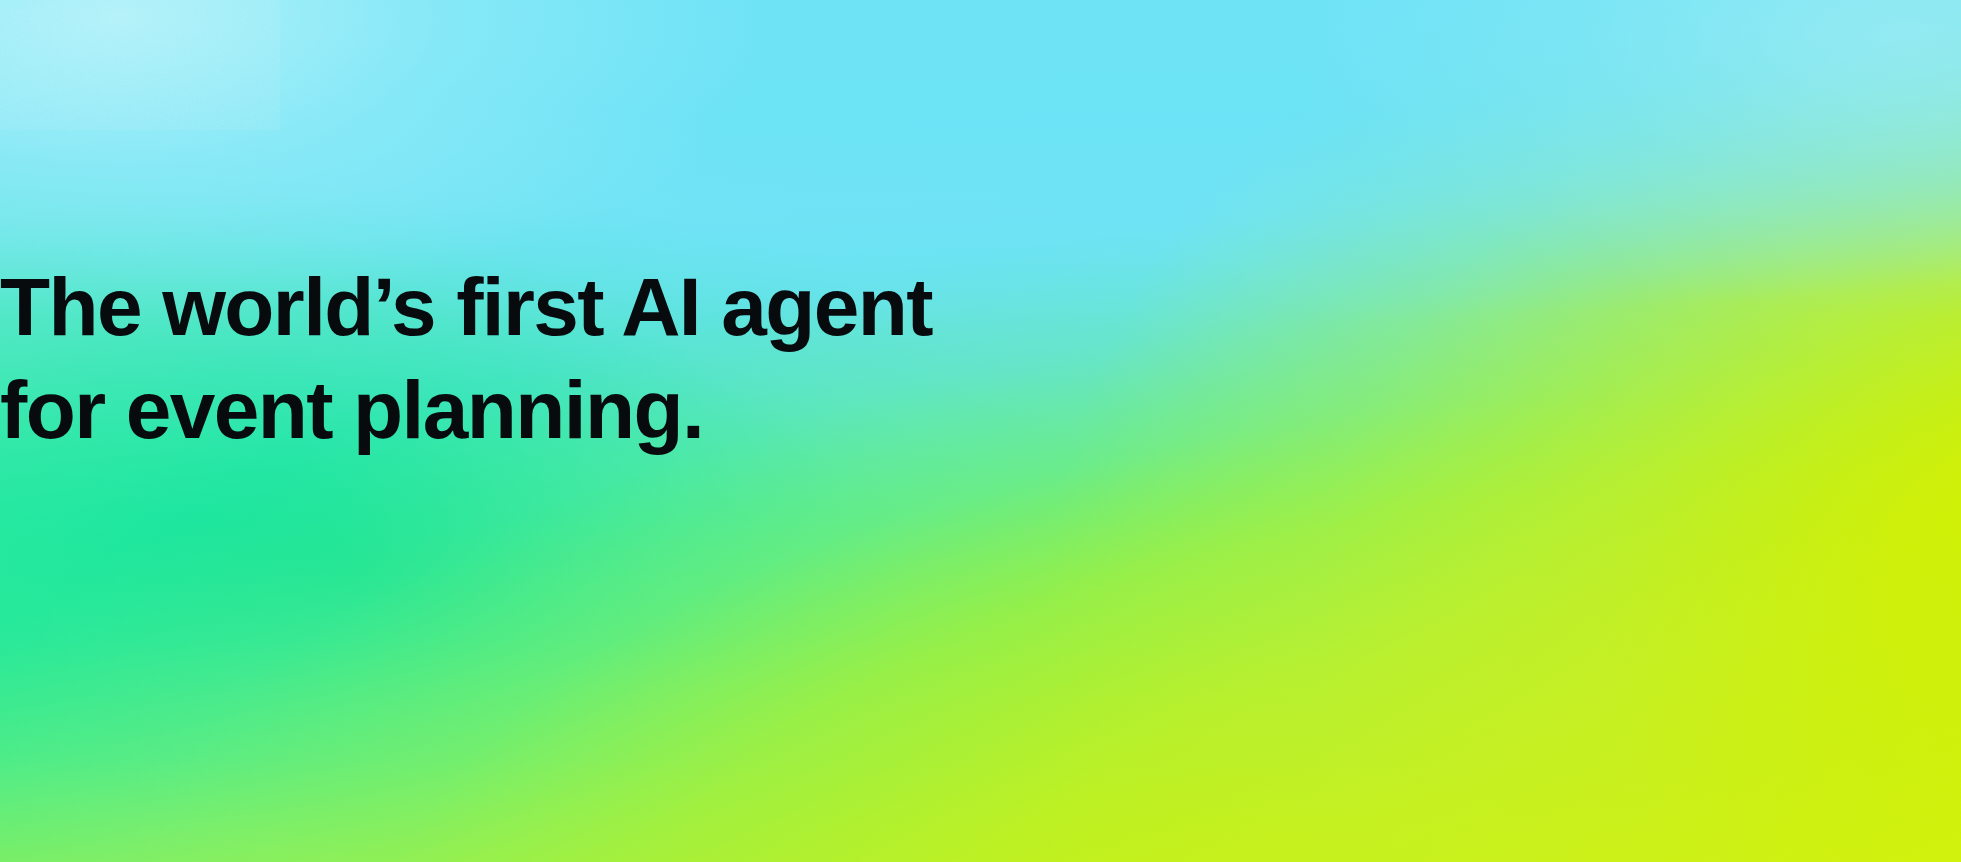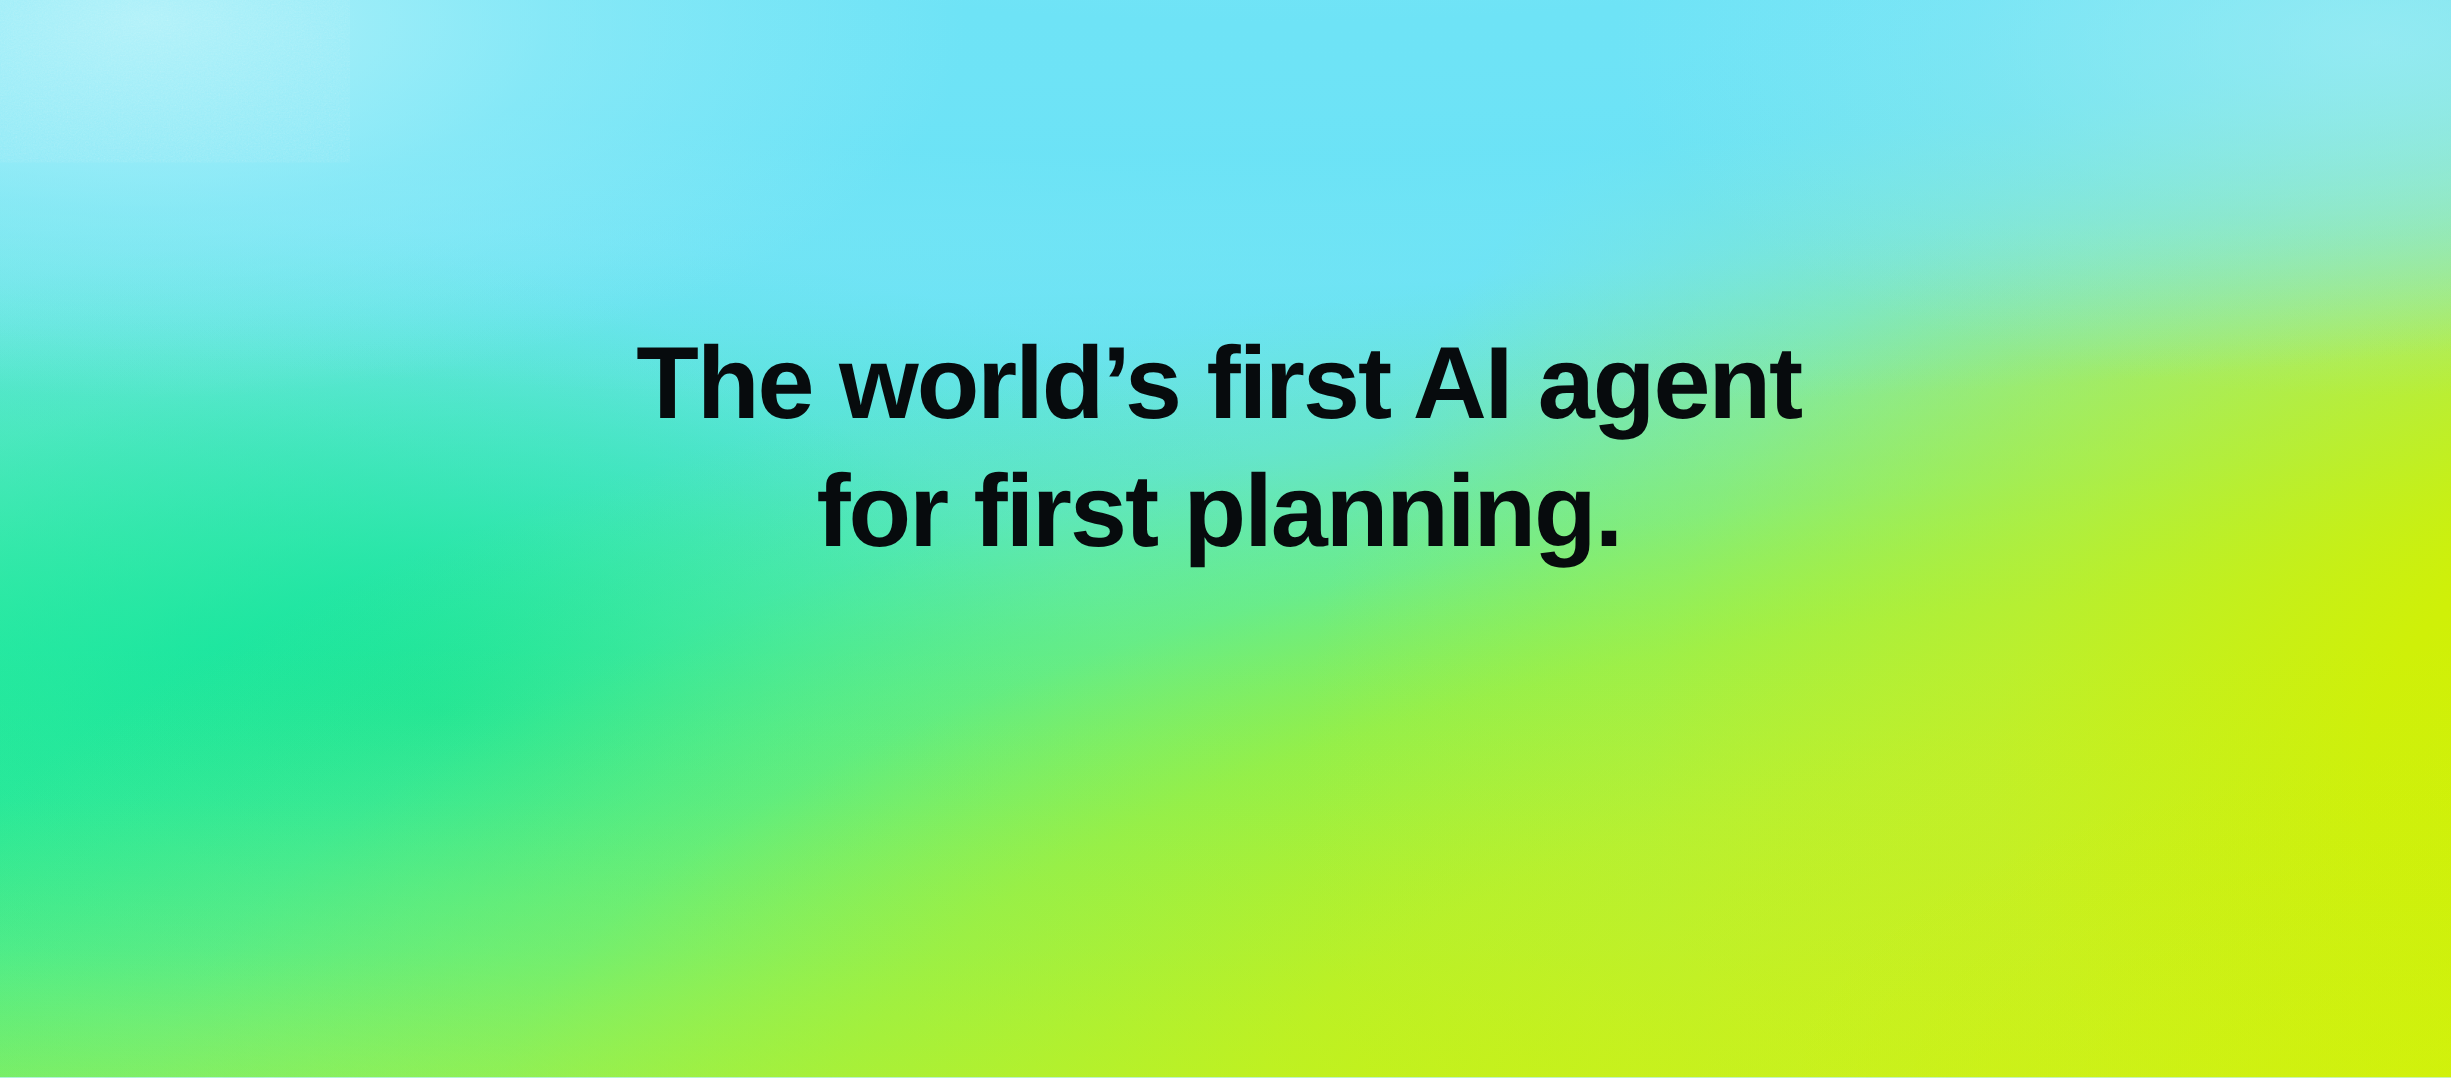--- a/index.html
+++ b/index.html
@@ -152,21 +152,21 @@
     opacity: 0.30;
     mix-blend-mode: overlay;
   }
 
   
   #headline-block {
     position: absolute;
     left: 0;
     right: 11px;
     top: 255px;
-    text-align: center;
+    text-align: left;
     pointer-events: none;
   }
 
   .headline-line {
     display: block;
     color: #070B0D;
     font-family: "Liberation Sans", "DejaVu Sans", sans-serif;
     font-weight: 700;
     font-size: 82px;
     line-height: 103px;
@@ -197,16 +197,16 @@
       <feColorMatrix type="saturate" values="0" in="n" result="ng"></feColorMatrix>
       <feComponentTransfer in="ng">
         <feFuncA type="linear" slope="0.85" intercept="0"></feFuncA>
       </feComponentTransfer>
     </filter>
     <rect width="100%" height="100%" filter="url(#grain-filter)"></rect>
   </svg>
 
   <div id="headline-block">
     <span class="headline-line">The world’s first AI agent</span>
-    <span class="headline-line">for first planning.</span>
+    <span class="headline-line">for event planning.</span>
   </div>
 
 </div>
 
 </body></html>

